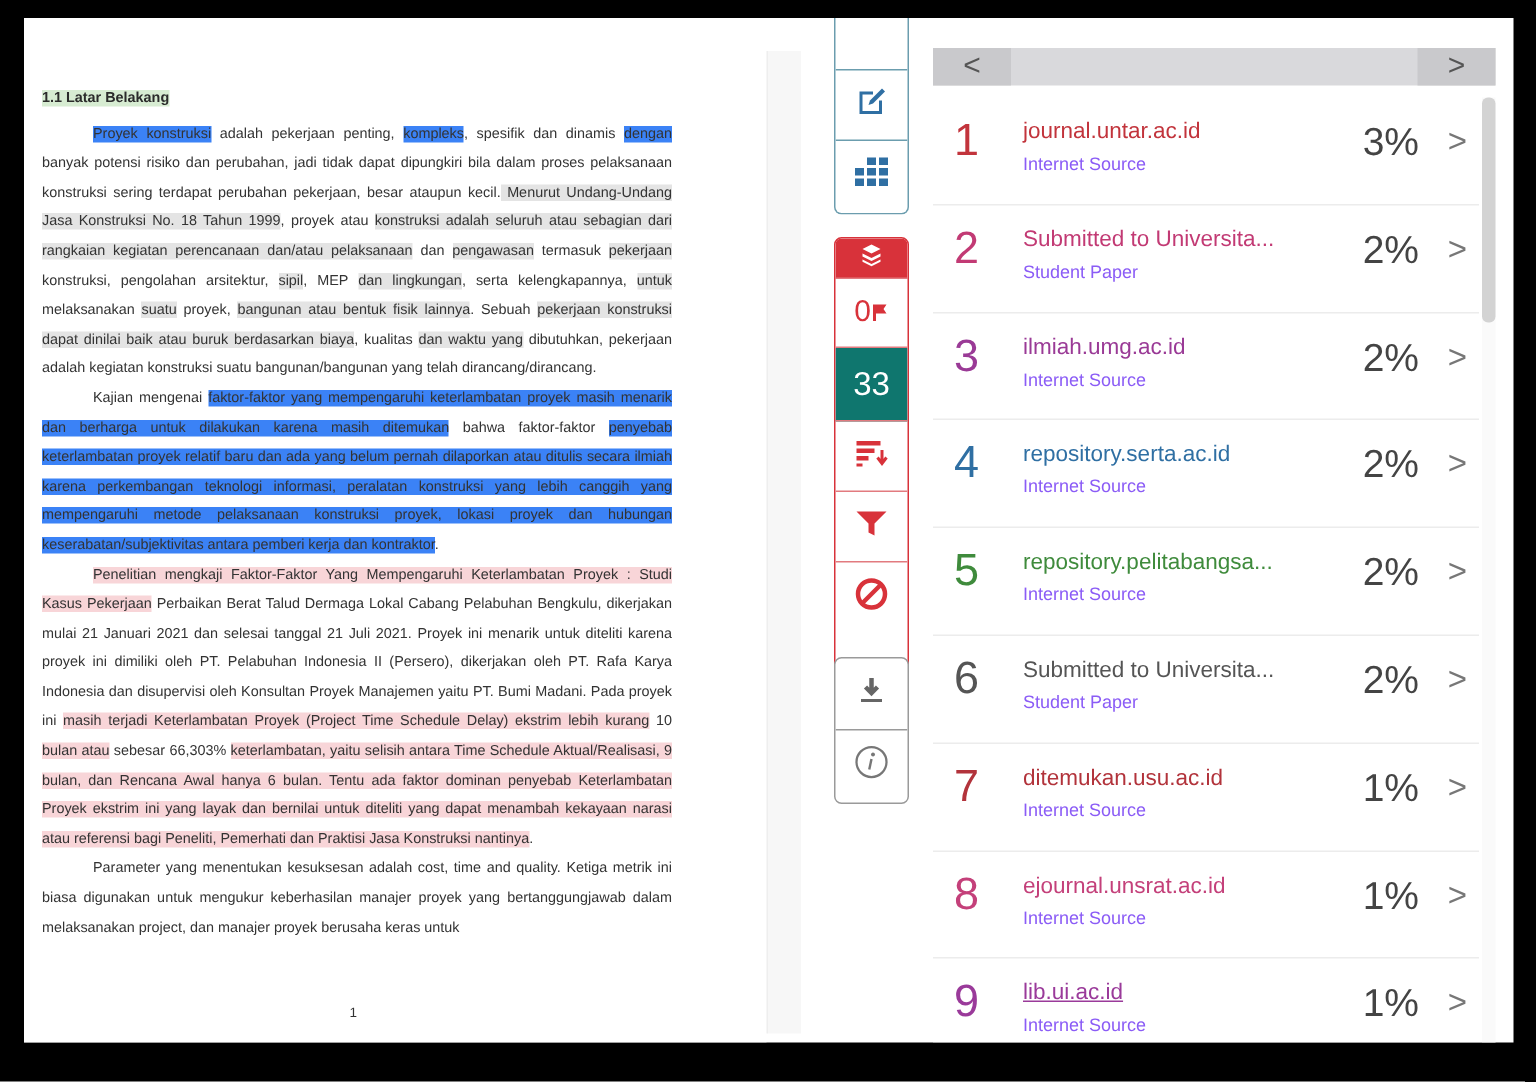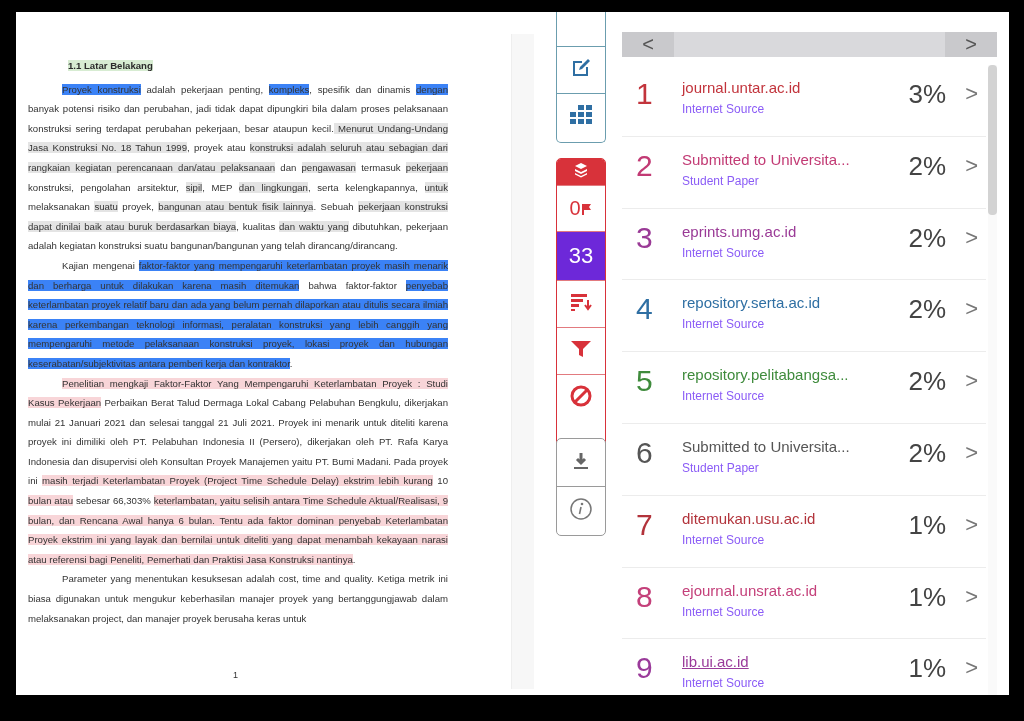--- a/index.html
+++ b/index.html
@@ -4,21 +4,21 @@
 <style>
   html, body { margin:0; padding:0; }
   body { width:1024px; height:721px; background:#000; position:relative; overflow:hidden;
          font-family:"Liberation Sans", sans-serif; }
   .frame { position:absolute; left:16px; top:12px; width:993px; height:683px; background:#fff; overflow:hidden; }
 
   
   .doc { position:absolute; left:0; top:0; width:495px; height:683px; background:#fff; }
   .doc-page { position:absolute; left:12px; top:44px; width:420px;
               font-family:"Liberation Sans", sans-serif; font-size:9.6px; color:#333; line-height:19.6px; }
-  .doc-heading { font-weight:bold; font-size:9.6px; color:#2b2b2b; margin-bottom:4px;margin-left:40px; }
+  .doc-heading { font-weight:bold; font-size:9.6px; color:#2b2b2b; margin-bottom:4px; }
   .doc-heading span { background:#d7ecd2; }
   .para { text-align:justify; text-indent:34px; margin:0; }
   .hl-green { background:#3b82f6; }
   .hl-grey { background:#e4e4e4; }
   .hl-red { background:#f8d5d8; }
   .page-num { position:absolute; left:217px; top:658px; font-size:9px; color:#333; }
   .doc-divider { position:absolute; left:495px; top:22px; width:1px; height:655px; background:#eee; }
   .doc-gutter { position:absolute; left:496px; top:22px; width:22px; height:655px; background:#f7f7f7; }
 
   
@@ -26,21 +26,21 @@
   .tb-group { position:absolute; left:0; width:48px; border-radius:4px; background:#fff; overflow:hidden; }
   .tb-blue { top:-6px; border:1.5px solid #6b9dae; border-top:none; height:136px; border-radius:0 0 5px 5px; }
   .tb-blue .cell { height:46px; border-bottom:1.5px solid #6b9dae; display:flex; align-items:center; justify-content:center; }
   .tb-blue .cell.top { height:40px; }
   .tb-blue .cell:last-child { border-bottom:none; }
   .tb-red { top:146px; border:1.5px solid #d8323a; height:312px; border-radius:5px; }
   .tb-red .cell { display:flex; align-items:center; justify-content:center; border-bottom:1.5px solid #e27a7f; }
   .tb-red .cell:last-child { border-bottom:none; }
   .tb-red .layers { height:26px; background:#d8323a; }
   .tb-red .flags { height:45px; color:#d8323a; font-size:20px; }
-  .tb-red .count { height:48px; background:#6d28d9; color:#fff; font-size:22px; }
+  .tb-red .count { height:48px; background:#0f766e; color:#fff; font-size:22px; }
   .tb-red .ic { height:46px; }
   .tb-grey { top:426px; border:1.5px solid #9a9a9a; height:96px; border-radius:5px; }
   .tb-grey .cell { height:47px; display:flex; align-items:center; justify-content:center; border-bottom:1.5px solid #9a9a9a; }
   .tb-grey .cell:last-child { border-bottom:none; }
 
   
   .panel { position:absolute; left:606px; top:20px; width:375px; height:663px; background:#fff; }
   .pager { position:absolute; left:0; top:0; width:375px; height:25px; background:#d9d9dc; }
   .pager .btn { position:absolute; top:0; width:52px; height:25px; background:#c9c9cc; color:#555; font-size:20px;
                 display:flex; align-items:center; justify-content:center; }
@@ -186,21 +186,21 @@
         </div>
         <div class="row">
     <span class="num" style="color: rgb(194, 58, 116);">2</span>
     <span class="src" style="color: rgb(194, 58, 116);">Submitted to Universita...</span>
     <span class="type">Student Paper</span>
     <span class="pct">2%</span>
     <span class="chev">&gt;</span>
         </div>
         <div class="row">
     <span class="num" style="color: rgb(154, 58, 150);">3</span>
-    <span class="src" style="color: rgb(154, 58, 150);">eprints.umg.ac.id</span>
+    <span class="src" style="color: rgb(154, 58, 150);">ilmiah.umg.ac.id</span>
     <span class="type">Internet Source</span>
     <span class="pct">2%</span>
     <span class="chev">&gt;</span>
         </div>
         <div class="row">
     <span class="num" style="color: rgb(47, 111, 163);">4</span>
     <span class="src" style="color: rgb(47, 111, 163);">repository.serta.ac.id</span>
     <span class="type">Internet Source</span>
     <span class="pct">2%</span>
     <span class="chev">&gt;</span>

